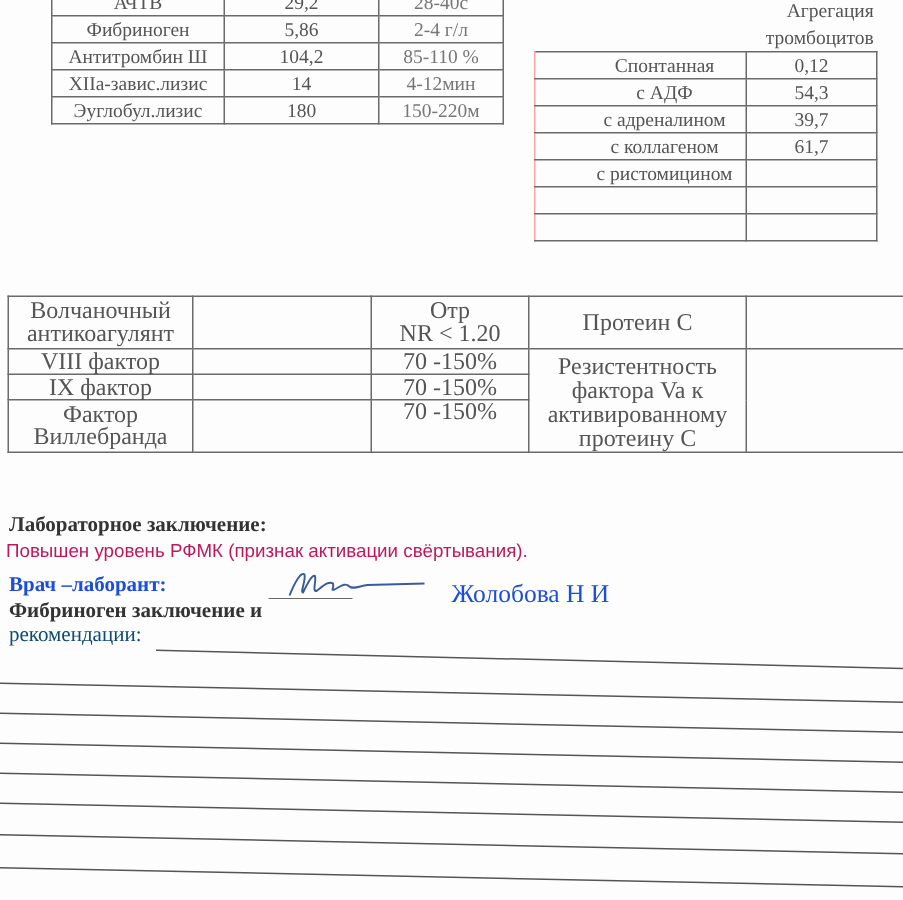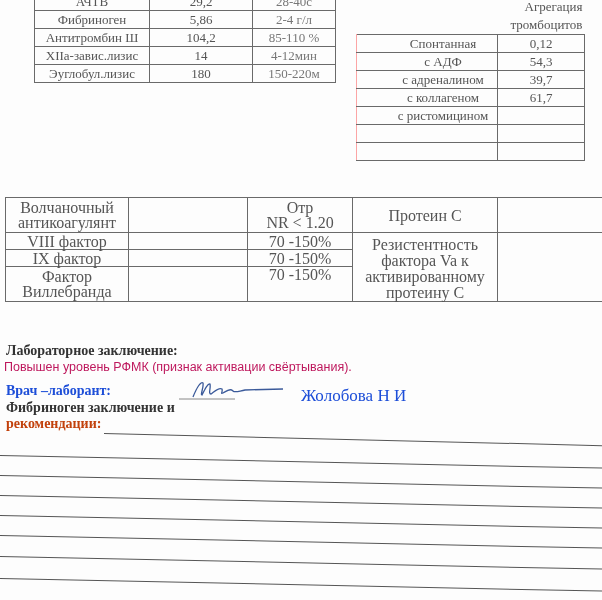--- a/index.html
+++ b/index.html
@@ -24,21 +24,21 @@
   #t2 .v { width:86px; }
   #t2 .hdr { border:none; text-align:right; padding-right:2px; line-height:18px; }
   #t3 { left:5px; top:197px; width:600px; }
   #t3 td { font-size:16px; }
   .concl-title { left:6px; top:343px; font-weight:bold; font-size:14px; color:#333; }
   .concl-text { left:4px; top:360px; font-family:"Liberation Sans", sans-serif; font-size:12.5px; color:#be185d; }
   .doc-label { left:6px; top:383px; font-weight:bold; font-size:14px; color:#1d4ed8; }
   .doc-name { left:301px; top:386px; font-size:17px; color:#1d4ed8; }
   .sig { left:175px; top:379px; width:115px; height:22px; }
   .clin1 { left:6px; top:400px; font-weight:bold; font-size:14px; color:#333; }
-  .clin2 { left:6px; top:416px; font-weight:bold; font-size:14px; color:#c2410c; }
+  .clin2 { left:6px; top:416px; font-weight:normal; font-size:14px; color:#0c4a6e; }
   .line { position:absolute; height:1px; background:#555; transform-origin:left center; }
 </style>
 </head>
 <body>
 
 <table id="t1" class="abs">
   <tbody id="t1body">
       <tr>
         <td class="c1">АЧТВ</td>
         <td class="c2">29,2</td>

